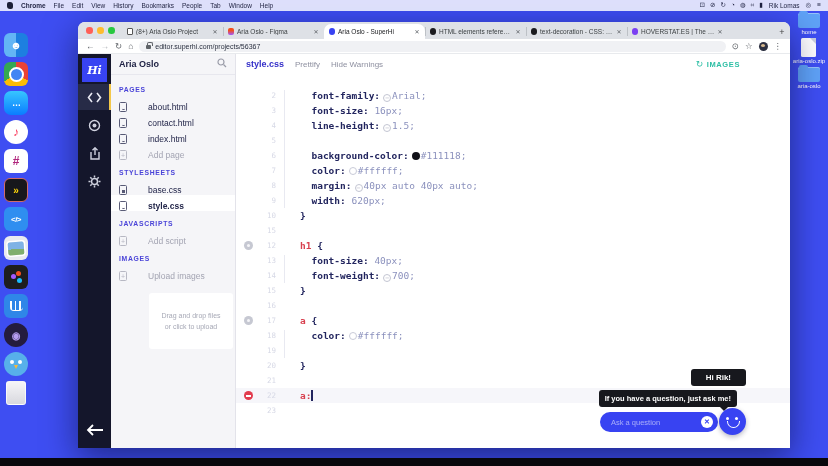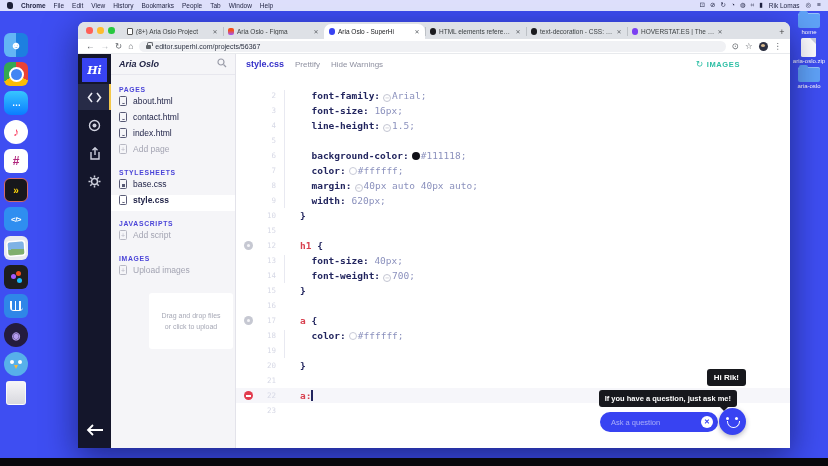--- a/index.html
+++ b/index.html
@@ -79,24 +79,24 @@
   .app{flex:1;display:flex;min-height:0;}
   .rail{width:33px;background:#14162b;display:flex;flex-direction:column;align-items:center;position:relative;flex:none;}
   .logo{width:25px;height:24px;margin-top:4px;background:#3843f2;color:#fff;display:flex;align-items:center;justify-content:center;font-size:11px;font-weight:bold;font-style:italic;font-family:"DejaVu Serif",serif;}
   .rail-btn{width:33px;height:26px;display:flex;align-items:center;justify-content:center;position:relative;margin-top:2px;}
   .rail-btn.active{background:#272b47;}
   .rail-btn.active::after{content:"";position:absolute;right:0;top:0;bottom:0;width:2.5px;background:#f4c84a;}
   .rail-btn svg{display:block;}
   .back{position:absolute;bottom:8px;left:0;width:33px;display:flex;justify-content:center;}
 
   .sidebar{width:125px;background:#f5f5f8;border-right:1px solid #e3e3ea;font-size:8.5px;display:flex;flex-direction:column;flex:none;overflow:hidden;}
-  .sb-head{height:21px;flex:none;display:flex;align-items:center;justify-content:space-between;padding:0 8px;border-bottom:1px solid #e7e7ee;font-weight:bold;font-size:9px;color:#202345;font-style:italic;}
+  .sb-head{height:21px;flex:none;display:flex;align-items:center;justify-content:space-between;padding:0 8px;border-bottom:1px solid #e7e7ee;font-weight:bold;font-size:9px;color:#202345;}
   .sb-body{flex:1;padding:2px 0 0 8px;overflow:hidden;}
   .sec-label{color:#4a44d8;font-weight:bold;font-size:6.8px;letter-spacing:.7px;margin:9px 0 3px;}
-  .item{display:flex;align-items:flex-start;gap:6px;height:16px;color:#23264a;cursor:default;}
+  .item{display:flex;align-items:flex-end;gap:21px;height:16px;color:#23264a;cursor:default;}
   .item.muted{color:#a3a4b2;}
   .item.sel{background:#fff;font-weight:bold;margin-left:-8px;padding-left:8px;}
   .doc{width:8px;height:10px;border:1px solid currentColor;border-radius:1.5px;position:relative;flex:none;opacity:.75;}
   .doc.plus::after{content:"+";position:absolute;left:1px;top:.5px;font-size:7px;line-height:7px;}
   .doc.lock::after{content:"";position:absolute;left:2px;top:3.5px;width:3px;height:3px;background:currentColor;}
   .doc.face::after{content:"";position:absolute;left:1.5px;top:4px;width:3.5px;height:2px;border-bottom:1px solid currentColor;border-radius:0 0 3px 3px;}
   .dropzone{margin:12px 2px 6px 30px;background:#fff;border-radius:3px;padding:17px 5px;text-align:center;color:#a7a9b6;font-size:7px;line-height:1.6;}
 
   .main{flex:1;display:flex;flex-direction:column;background:#fff;min-width:0;}
   .ed-head{height:20px;flex:none;display:flex;align-items:center;gap:11px;padding:0 10px;font-size:8px;color:#8e90a0;}
@@ -119,21 +119,21 @@
   .tk-s{color:#d8404f;font-weight:bold;}
   .tk-b{color:#23265f;font-weight:bold;}
   .tog{display:inline-block;width:8px;height:8px;border:1px solid #c3c5d2;border-radius:50%;color:#b7b9c8;font-size:6.5px;line-height:6.5px;text-align:center;vertical-align:-1px;margin:0 1px 0 3px;}
   .swd{display:inline-block;width:8px;height:8px;border-radius:50%;background:#111118;vertical-align:-1px;margin:0 1px 0 3px;}
   .swl{display:inline-block;width:8px;height:8px;border-radius:50%;background:#fff;border:1px solid #c9cbd8;vertical-align:-1px;margin:0 1px 0 3px;}
   .cursor{display:inline-block;width:1.5px;height:11px;background:#23265f;vertical-align:-2px;animation:blink 1.1s steps(1) infinite;}
   @keyframes blink{50%{opacity:0;}}
   .guide{position:absolute;width:1px;background:#e8e9f1;left:48px;}
 
   
-  .chat-greet{position:absolute;right:82px;top:369px;background:#17181d;color:#fff;font-size:8px;font-weight:bold;padding:4px 7px;border-radius:3px;z-index:20;text-align:right;}
+  .chat-greet{position:absolute;right:82px;top:369px;background:#17181d;color:#fff;font-size:8px;font-weight:bold;padding:4px 15px;border-radius:3px;z-index:20;text-align:right;}
   .chat-tip{position:absolute;right:91px;top:390px;background:#17181d;color:#fff;font-size:7.5px;font-weight:bold;padding:4px 6px;border-radius:3px;z-index:20;}
   .chat-tip::after{content:"";position:absolute;right:9px;top:100%;border:4px solid transparent;border-top-color:#17181d;}
   .chat-pill{position:absolute;left:600px;top:412px;width:118px;height:20px;background:#3843f2;border-radius:10px;display:flex;align-items:center;padding:0 5px 0 11px;gap:4px;z-index:19;}
   .chat-ph{flex:1;color:rgba(255,255,255,.55);font-size:7.5px;}
   .chat-x{width:12px;height:12px;border-radius:50%;background:#fff;color:#3843f2;font-size:7px;font-weight:bold;display:flex;align-items:center;justify-content:center;flex:none;}
   .chat-fab{position:absolute;left:719px;top:408px;width:27px;height:27px;border-radius:50%;background:#3843f2;z-index:20;box-shadow:0 2px 5px rgba(20,20,60,.3);}
   .chat-fab::before{content:"";position:absolute;left:7px;top:9px;width:3px;height:3px;border-radius:50%;background:#fff;box-shadow:9px 0 0 #fff;}
   .chat-fab::after{content:"";position:absolute;left:7.5px;top:13px;width:11px;height:6px;border:1.5px solid #fff;border-top:none;border-radius:0 0 9px 9px;}
 </style>
 </head>

